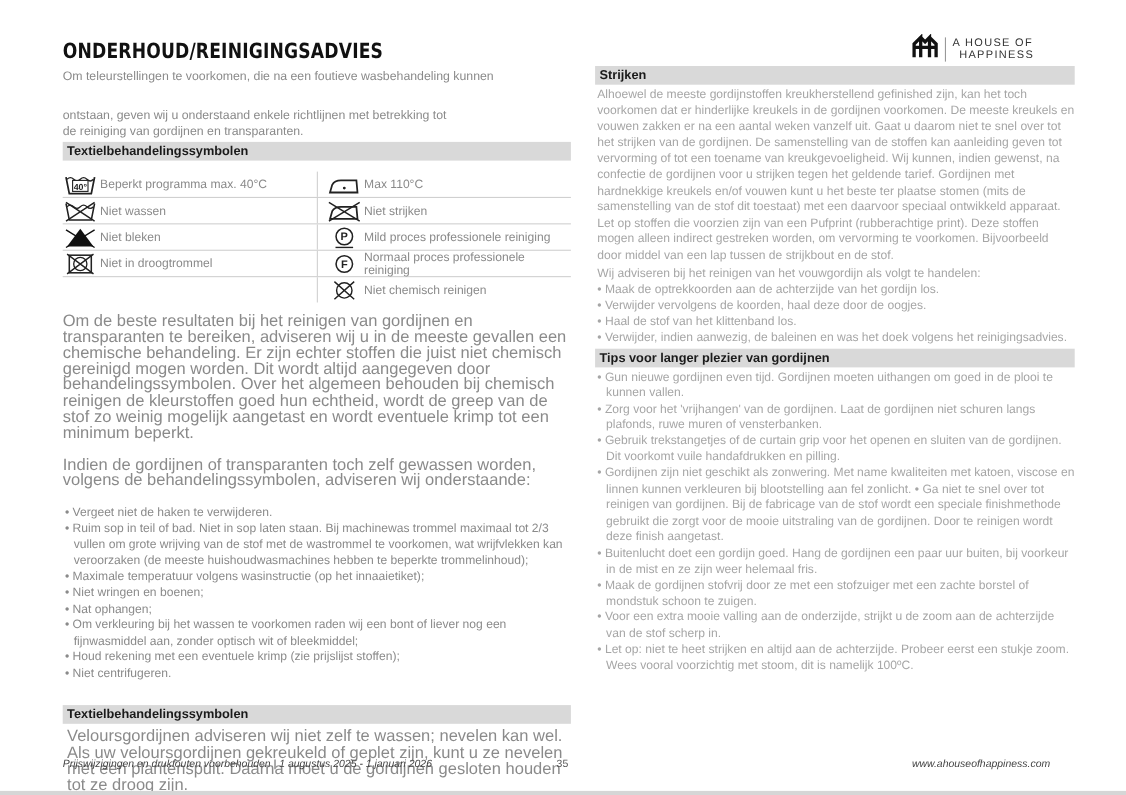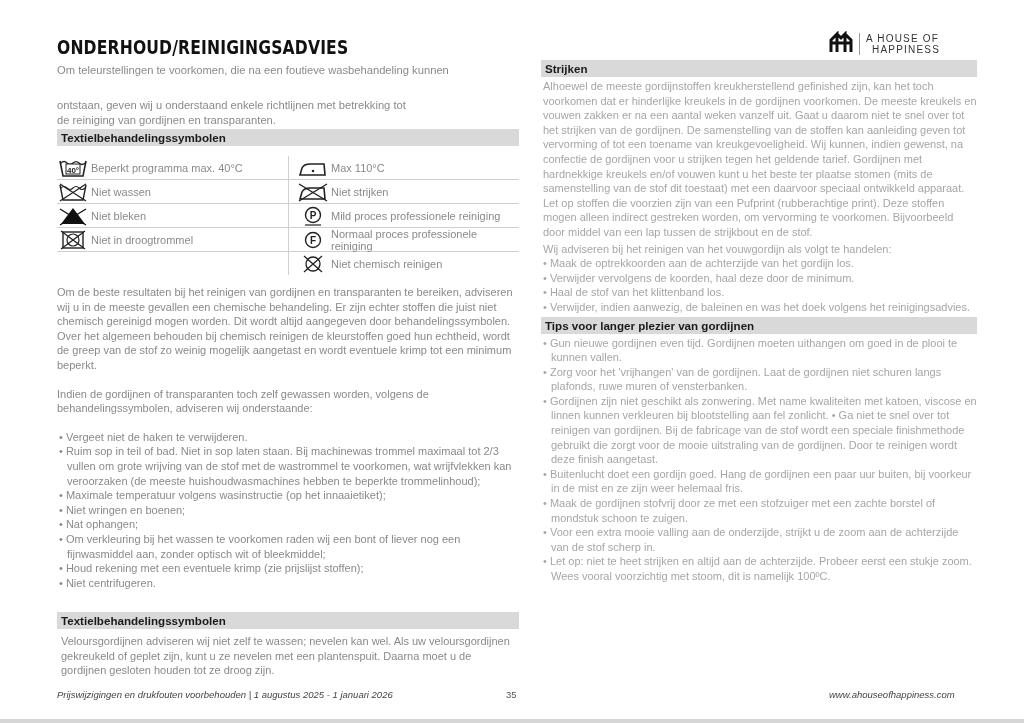--- a/index.html
+++ b/index.html
@@ -20,21 +20,21 @@
                 padding:0 4px; height:17px; line-height:17px; margin:0; }
 
   .sym-table { margin-top:10px; position:relative; width:462px; }
   .sym-row { display:flex; height:23px; border-bottom:1px solid #d0d0d0; }
   .sym-row.last { border-bottom:none; }
   .sym-cell { width:231px; display:flex; align-items:center; font-size:11px; color:#8a8a8a; box-sizing:border-box; }
   .sym-cell.rightcol { border-left:1px solid #d0d0d0; padding-left:8px; }
   .sym-cell .ic { width:32px; height:20px; display:flex; align-items:center; justify-content:center; margin-right:2px; flex:none; }
   .sym-cell .ic svg { display:block; }
 
-  .body-text { font-size:11px; line-height:14.6px; color:#8a8a8a; margin:0; }
+  .body-text { font-size:15px; line-height:14.6px; color:#8a8a8a; margin:0; }
   .list { list-style:none; padding:0; margin:0; font-size:11px; line-height:14.6px; color:#8a8a8a; }
   .list li { padding-left:10px; text-indent:-8px; }
   .list li::before { content:"• "; }
 
   .r-list { list-style:none; padding:0; margin:0; font-size:11px; line-height:14.6px; color:#a6a6a6; }
   .r-list li { padding-left:10px; text-indent:-8px; }
   .r-list li::before { content:"• "; }
   .r-text { font-size:11px; line-height:14.6px; color:#a6a6a6; margin:0; padding-left:2px; }
 
   .logo { position:absolute; left:829px; top:31px; display:flex; align-items:center; }
@@ -186,29 +186,30 @@
   <p class="body-text" style="margin-top:5px; padding-left:4px;">Veloursgordijnen adviseren wij niet zelf te wassen; nevelen kan wel. Als uw veloursgordijnen gekreukeld of geplet zijn, kunt u ze nevelen met een plantenspuit. Daarna moet u de gordijnen gesloten houden tot ze droog zijn.</p>
 </div>
 
 <div class="right">
   <div class="sec-header">Strijken</div>
   <p class="r-text" style="margin-top:2px;">Alhoewel de meeste gordijnstoffen kreukherstellend gefinished zijn, kan het toch voorkomen dat er hinderlijke kreukels in de gordijnen voorkomen. De meeste kreukels en vouwen zakken er na een aantal weken vanzelf uit. Gaat u daarom niet te snel over tot het strijken van de gordijnen. De samenstelling van de stoffen kan aanleiding geven tot vervorming of tot een toename van kreukgevoeligheid. Wij kunnen, indien gewenst, na confectie de gordijnen voor u strijken tegen het geldende tarief. Gordijnen met hardnekkige kreukels en/of vouwen kunt u het beste ter plaatse stomen (mits de samenstelling van de stof dit toestaat) met een daarvoor speciaal ontwikkeld apparaat. Let op stoffen die voorzien zijn van een Pufprint (rubberachtige print). Deze stoffen mogen alleen indirect gestreken worden, om vervorming te voorkomen. Bijvoorbeeld door middel van een lap tussen de strijkbout en de stof.</p>
 
   <p class="r-text" style="margin-top:2px;">Wij adviseren bij het reinigen van het vouwgordijn als volgt te handelen:</p>
   <ul class="r-list" id="fold-list">
       <li>Maak de optrekkoorden aan de achterzijde van het gordijn los.</li>
-      <li>Verwijder vervolgens de koorden, haal deze door de minimum.</li>
+      <li>Verwijder vervolgens de koorden, haal deze door de oogjes.</li>
       <li>Haal de stof van het klittenband los.</li>
       <li>Verwijder, indien aanwezig, de baleinen en was het doek volgens het reinigingsadvies.</li>
     </ul>
 
   <div class="sec-header" style="margin-top:2px;">Tips voor langer plezier van gordijnen</div>
   <ul class="r-list" id="tips-list" style="margin-top:2px;">
       <li>Gun nieuwe gordijnen even tijd. Gordijnen moeten uithangen om goed in de plooi te kunnen vallen.</li>
       <li>Zorg voor het 'vrijhangen' van de gordijnen. Laat de gordijnen niet schuren langs plafonds, ruwe muren of vensterbanken.</li>
+      <li>Gebruik trekstangetjes of de curtain grip voor het openen en sluiten van de gordijnen. Dit voorkomt vuile handafdrukken en pilling.</li>
       <li>Gordijnen zijn niet geschikt als zonwering. Met name kwaliteiten met katoen, viscose en linnen kunnen verkleuren bij blootstelling aan fel zonlicht. • Ga niet te snel over tot reinigen van gordijnen. Bij de fabricage van de stof wordt een speciale finishmethode gebruikt die zorgt voor de mooie uitstraling van de gordijnen. Door te reinigen wordt deze finish aangetast.</li>
       <li>Buitenlucht doet een gordijn goed. Hang de gordijnen een paar uur buiten, bij voorkeur in de mist en ze zijn weer helemaal fris.</li>
       <li>Maak de gordijnen stofvrij door ze met een stofzuiger met een zachte borstel of mondstuk schoon te zuigen.</li>
       <li>Voor een extra mooie valling aan de onderzijde, strijkt u de zoom aan de achterzijde van de stof scherp in.</li>
       <li>Let op: niet te heet strijken en altijd aan de achterzijde. Probeer eerst een stukje zoom. Wees vooral voorzichtig met stoom, dit is namelijk 100ºC.</li>
     </ul>
 </div>
 
 <div class="footer" style="left:57px;">Prijswijzigingen en drukfouten voorbehouden | 1 augustus 2025 - 1 januari 2026</div>
 <div class="footer page-num" style="left:506px;">35</div>

